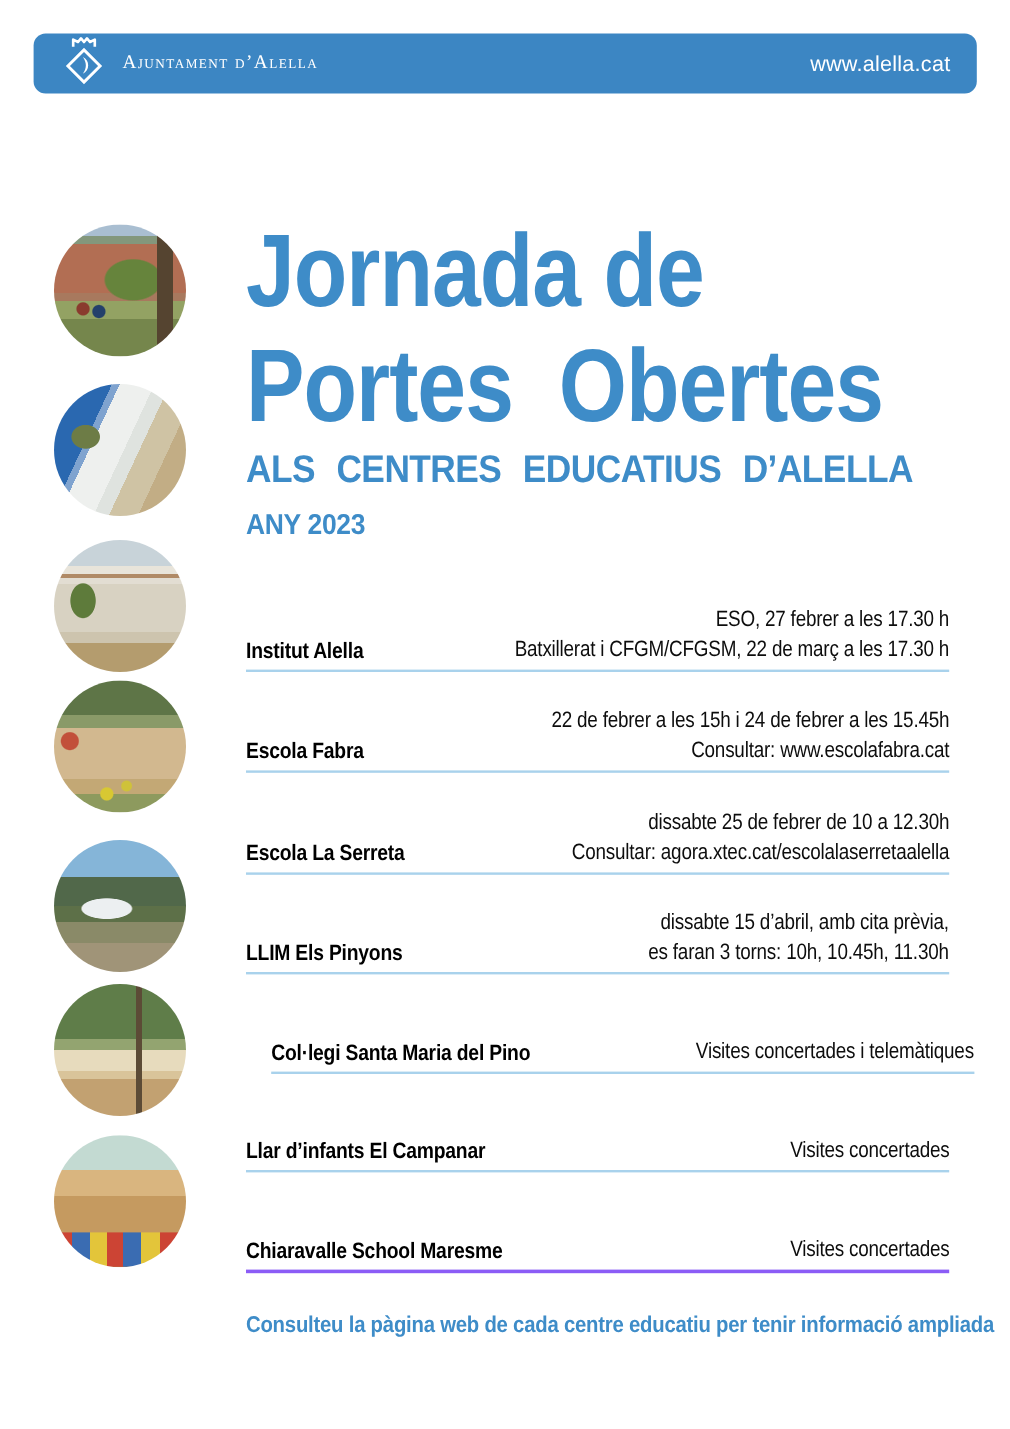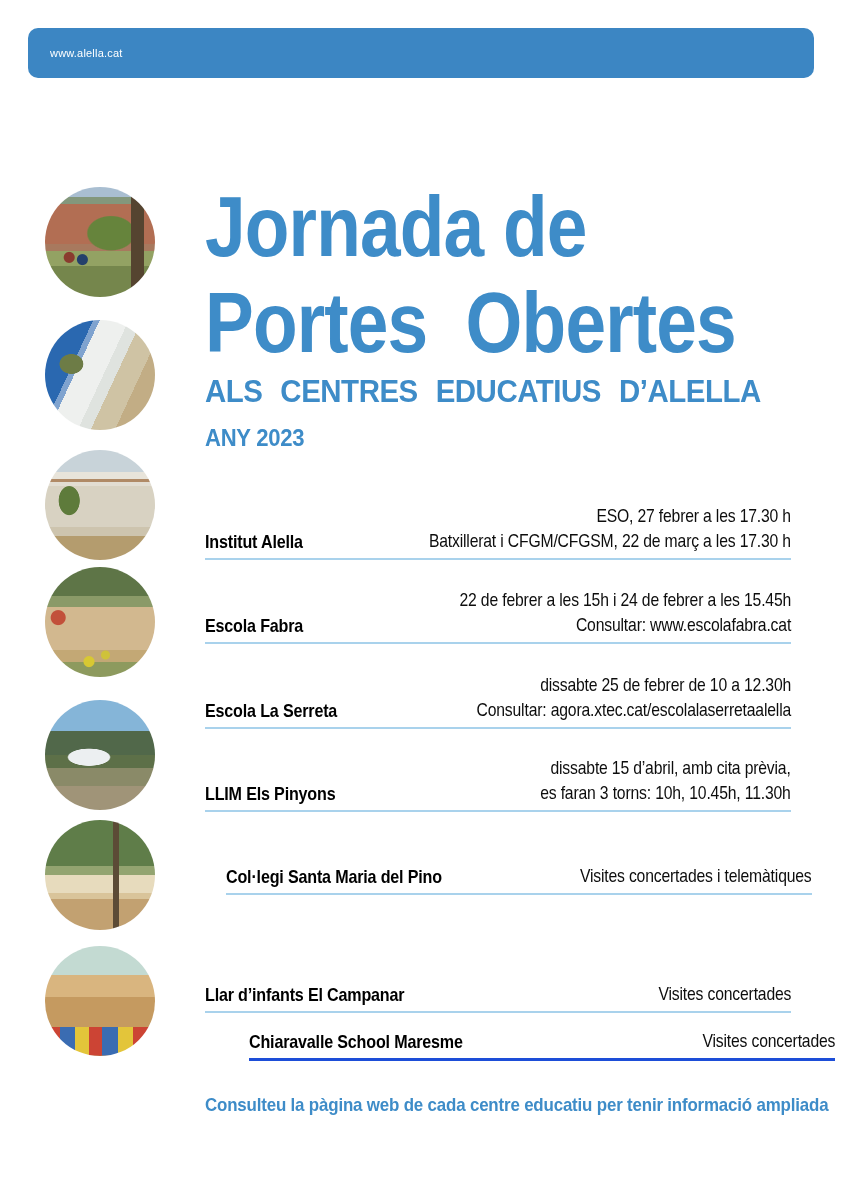--- a/index.html
+++ b/index.html
@@ -16,21 +16,21 @@
     display:flex;align-items:center;justify-content:space-between;
     padding:0 22px;box-sizing:border-box;color:#fff;
   }
   .header-left{display:flex;align-items:center;gap:12px;}
   .crest{width:40px;height:46px;display:block;}
   .org-name{
     font-family:"Liberation Serif", serif;
     font-variant:small-caps;
     font-size:16px;letter-spacing:1.2px;color:#fff;
   }
-  .website{font-size:11px;color:#fff;letter-spacing:.2px;}
+  .website{font-size:18px;color:#fff;letter-spacing:.2px;}
 
   
   .photo{position:absolute;left:45px;width:110px;height:110px;border-radius:50%;overflow:hidden;}
   .ph1{top:187px;background:
     linear-gradient(90deg, rgba(0,0,0,0) 0 78%, #554430 78% 90%, rgba(0,0,0,0) 90%),
     radial-gradient(ellipse 36% 26% at 60% 42%, #66843c 0 58%, rgba(102,132,60,0) 62%),
     radial-gradient(circle at 22% 64%, #8a3b2e 0 5px, rgba(0,0,0,0) 6px),
     radial-gradient(circle at 34% 66%, #24406b 0 5px, rgba(0,0,0,0) 6px),
     linear-gradient(180deg,#a9bed1 0 9%,#83977c 9% 15%,#b26e53 15% 52%,#a8795e 52% 58%,#93a263 58% 72%,#75864c 72% 100%);}
   .ph2{top:320px;background:
@@ -77,45 +77,53 @@
     color:#3e8cc8;font-weight:bold;font-size:24px;
     transform:scaleX(.92);transform-origin:left top;letter-spacing:-0.3px;
   }
 
   
   .row{
     position:absolute;left:205px;width:586px;height:62px;
     display:flex;align-items:flex-end;justify-content:space-between;
     border-bottom:2px solid #a9d2ec;padding-bottom:5px;box-sizing:content-box;
   }
-  .row.strong{border-bottom:3px solid #1d4ed8;margin-left:44px;}
+  .row.strong{border-bottom:3px solid #8b5cf6;}
   .row .label{
     font-weight:bold;font-size:18.5px;color:#000;white-space:nowrap;
     transform:scaleX(.87);transform-origin:left bottom;letter-spacing:-0.2px;
   }
   .row .info{
     text-align:right;font-size:18.5px;line-height:25px;color:#0d0d0d;
     transform:scaleX(.85);transform-origin:right bottom;letter-spacing:-0.2px;
     white-space:nowrap;
   }
   .r1{top:491px;} .r2{top:575px;} .r3{top:660px;} .r4{top:743px;}
-  .r5{top:826px;margin-left:21px;} .r6{top:944px;align-items:flex-end;} .r7{top:991px;}
+  .r5{top:826px;margin-left:21px;} .r6{top:908px;align-items:flex-end;} .r7{top:991px;}
 
   
   .footer-note{
     position:absolute;left:205px;top:1094px;width:640px;
     color:#3e8cc8;font-weight:bold;font-size:19px;
     transform:scaleX(.89);transform-origin:left top;
     white-space:nowrap;letter-spacing:-0.2px;
   }
 </style>
 </head>
 <body>
 
 <div class="header">
+  <div class="header-left">
+    <svg class="crest" viewBox="0 0 40 46">
+      <path d="M11 9 L11 3 L15 5 L17.5 2 L20 5 L22.5 2 L25 5 L29 3 L29 9" fill="none" stroke="#ffffff" stroke-width="2.2" stroke-linejoin="round"></path>
+      <rect x="10.5" y="15.5" width="19" height="19" transform="rotate(45 20 25)" fill="none" stroke="#ffffff" stroke-width="2.4"></rect>
+      <path d="M19 17.5 c6 2.5 6 11.5 0 14 c3.4 -4.5 3.4 -9.5 0 -14 z" fill="#ffffff"></path>
+    </svg>
+    <span class="org-name">Ajuntament d’Alella</span>
+  </div>
   <span class="website">www.alella.cat</span>
 </div>
 
 <div class="photo ph1"></div>
 <div class="photo ph2"></div>
 <div class="photo ph3"></div>
 <div class="photo ph4"></div>
 <div class="photo ph5"></div>
 <div class="photo ph6"></div>
 <div class="photo ph7"></div>

